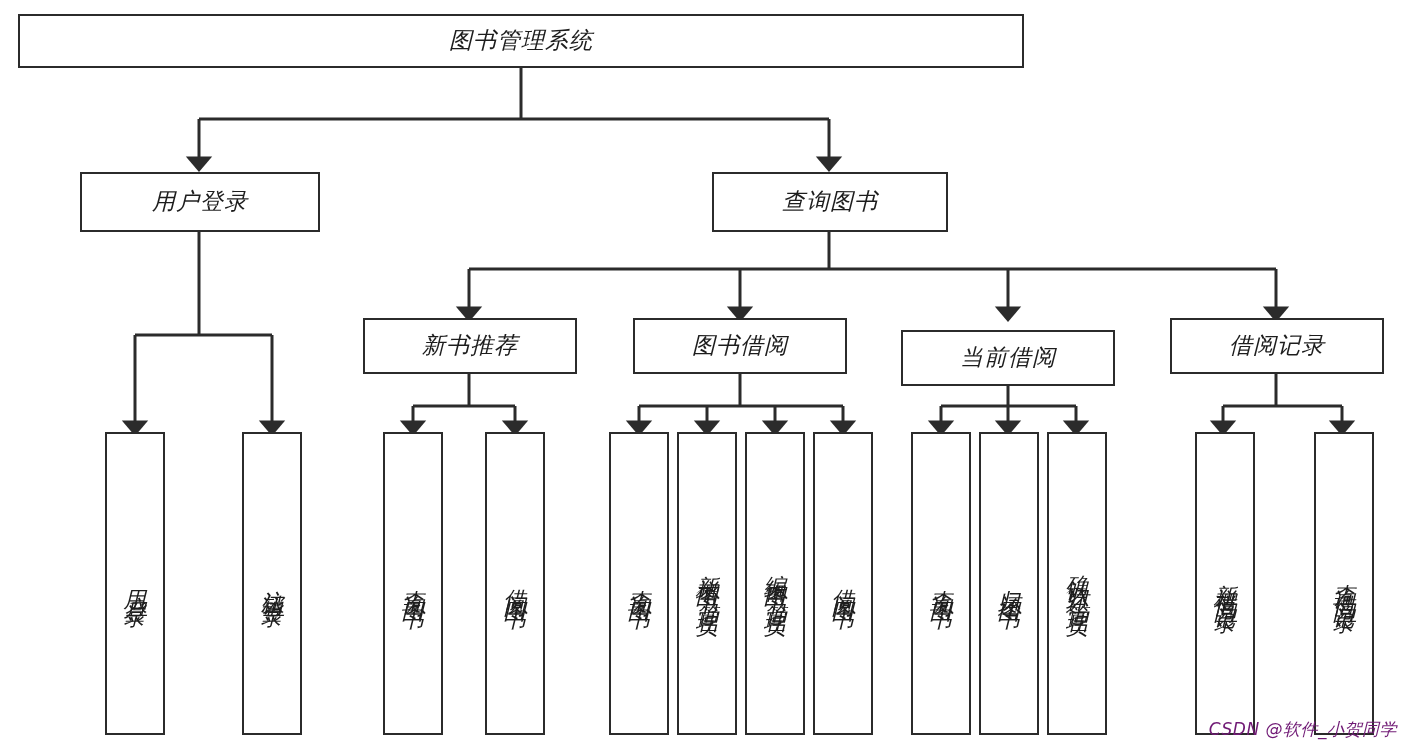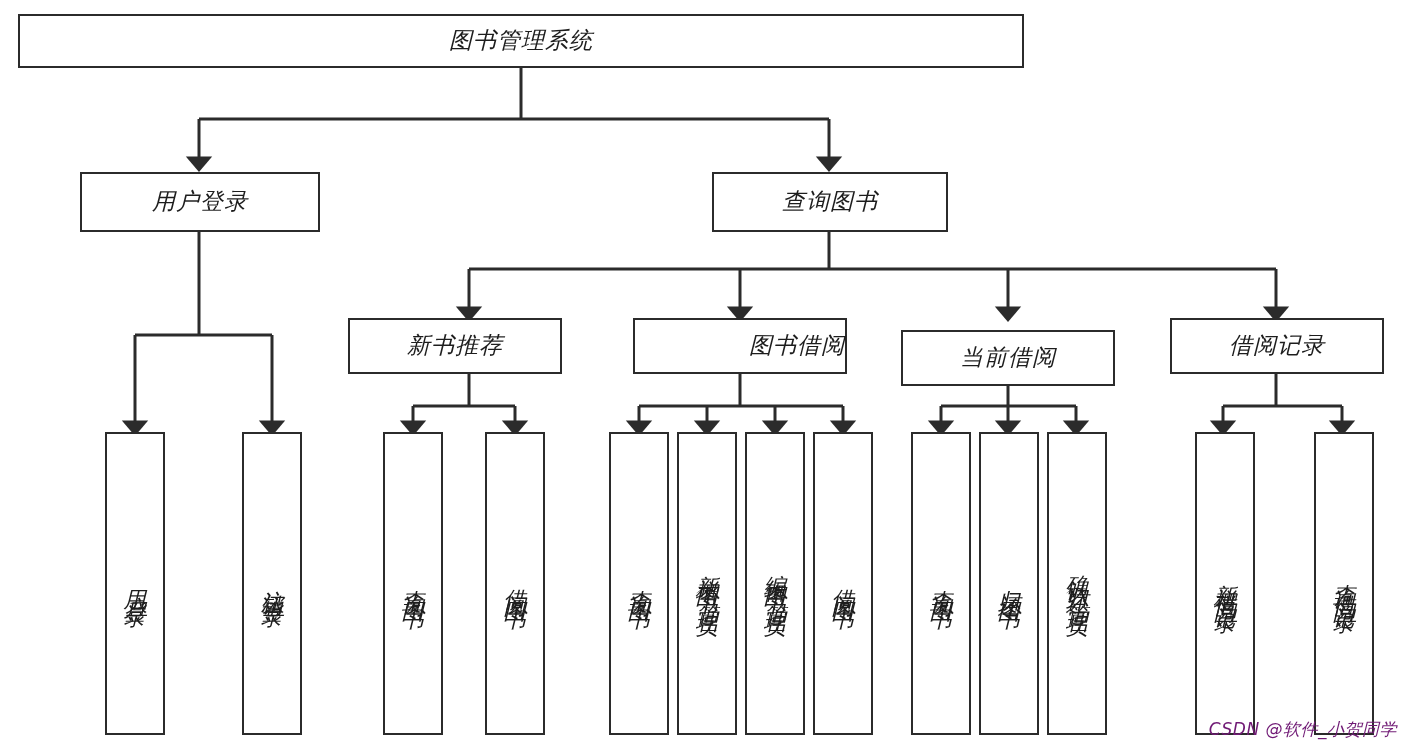--- a/index.html
+++ b/index.html
@@ -122,24 +122,24 @@
     <span>图书管理系统</span>
   </div>
 
   <div class="node h" style="left:80px;top:172px;width:240px;height:60px;">
     <span>用户登录</span>
   </div>
   <div class="node h" style="left:712px;top:172px;width:236px;height:60px;">
     <span>查询图书</span>
   </div>
 
-  <div class="node h" style="left:348px;top:318px;width:214px;height:56px;">
+  <div class="node h" style="left:363px;top:318px;width:214px;height:56px;">
     <span>新书推荐</span>
   </div>
-  <div class="node h" style="left:633px;top:318px;width:214px;height:56px;justify-content:flex-end;">
+  <div class="node h" style="left:633px;top:318px;width:214px;height:56px;">
     <span>图书借阅</span>
   </div>
   <div class="node h" style="left:901px;top:318px;width:214px;height:56px;margin-top:12px;">
     <span>当前借阅</span>
   </div>
   <div class="node h" style="left:1170px;top:318px;width:214px;height:56px;align-items:center;">
     <span>借阅记录</span>
   </div>
 
   <div class="node v" style="left:105px;top:432px;width:60px;height:303px;">

